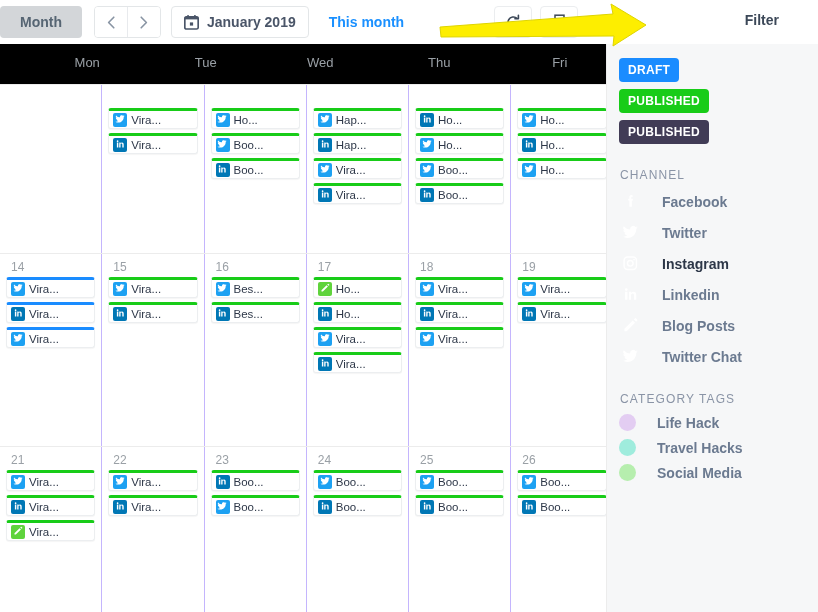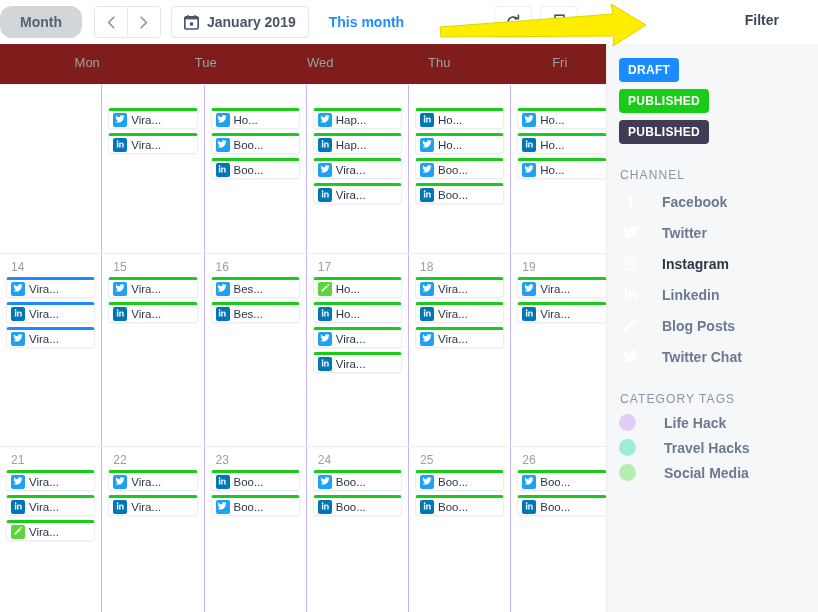--- a/index.html
+++ b/index.html
@@ -10,21 +10,21 @@
     -webkit-font-smoothing:antialiased;
   }
   #app{position:relative;width:818px;height:612px;overflow:hidden;}
 
   
   .toolbar{
     position:absolute;left:0;top:0;width:818px;height:44px;
     background:#ffffff;border-bottom:1px solid #e8eaed;
     display:flex;align-items:center;
   }
-  .btn-group{display:flex;align-items:center;border-radius:12px;overflow:hidden;}
+  .btn-group{display:flex;align-items:center;border-radius:0;overflow:hidden;}
   .view-btn{
     height:32px;display:flex;align-items:center;justify-content:center;
     padding:0 20px;background:#d3d6d9;color:#566573;
     font-size:14px;font-weight:bold;border:none;
     border-radius:4px;
   }
   .navgroup{
     display:flex;margin-left:12px;border:1px solid #e3e6e8;border-radius:4px;
     overflow:hidden;background:#fff;height:32px;box-sizing:border-box;
   }
@@ -54,21 +54,21 @@
     position:absolute;right:39px;top:12px;
     font-size:14px;font-weight:bold;color:#3c4858;
   }
 
   
   .arrow{position:absolute;left:438px;top:2px;width:264px;height:46px;z-index:40;}
 
   
   .calendar{position:absolute;left:0;top:44px;width:818px;height:568px;background:#fff;}
   .dow-row{
-    display:flex;height:40px;background:#7f1d1d;
+    display:flex;height:40px;background:#000000;
     border-bottom:1px solid #ececec;
   }
   .dow{
     flex:1 0 0;min-width:0;position:relative;
   }
   .dow span{
     position:absolute;right:17px;top:11px;
     font-size:13px;color:#9aa0a6;
   }
   .week{
@@ -121,21 +121,21 @@
     font-weight:normal;margin:24px 0 8px 1px;
   }
   .chan-list,.tag-list{display:flex;flex-direction:column;gap:8px;}
   .chan-item{display:flex;align-items:center;gap:20px;}
   .chan-icon{
     width:23px;height:23px;border-radius:5px;flex:0 0 23px;
     display:flex;align-items:center;justify-content:center;color:#fff;
   }
   .chan-name{font-size:14px;font-weight:bold;color:#6b7a90;}
   .chan-name.active{color:#2d3748;}
-  .tag-item{display:flex;align-items:center;gap:28px;}
+  .tag-item{display:flex;align-items:center;gap:21px;}
   .dot{width:17px;height:17px;border-radius:50%;flex:0 0 17px;}
   .tag-name{font-size:14px;font-weight:bold;color:#6b7a90;}
 </style>
 </head>
 <body>
 
 <div id="app">
 
   <div class="toolbar">
     <div class="btn-group">

